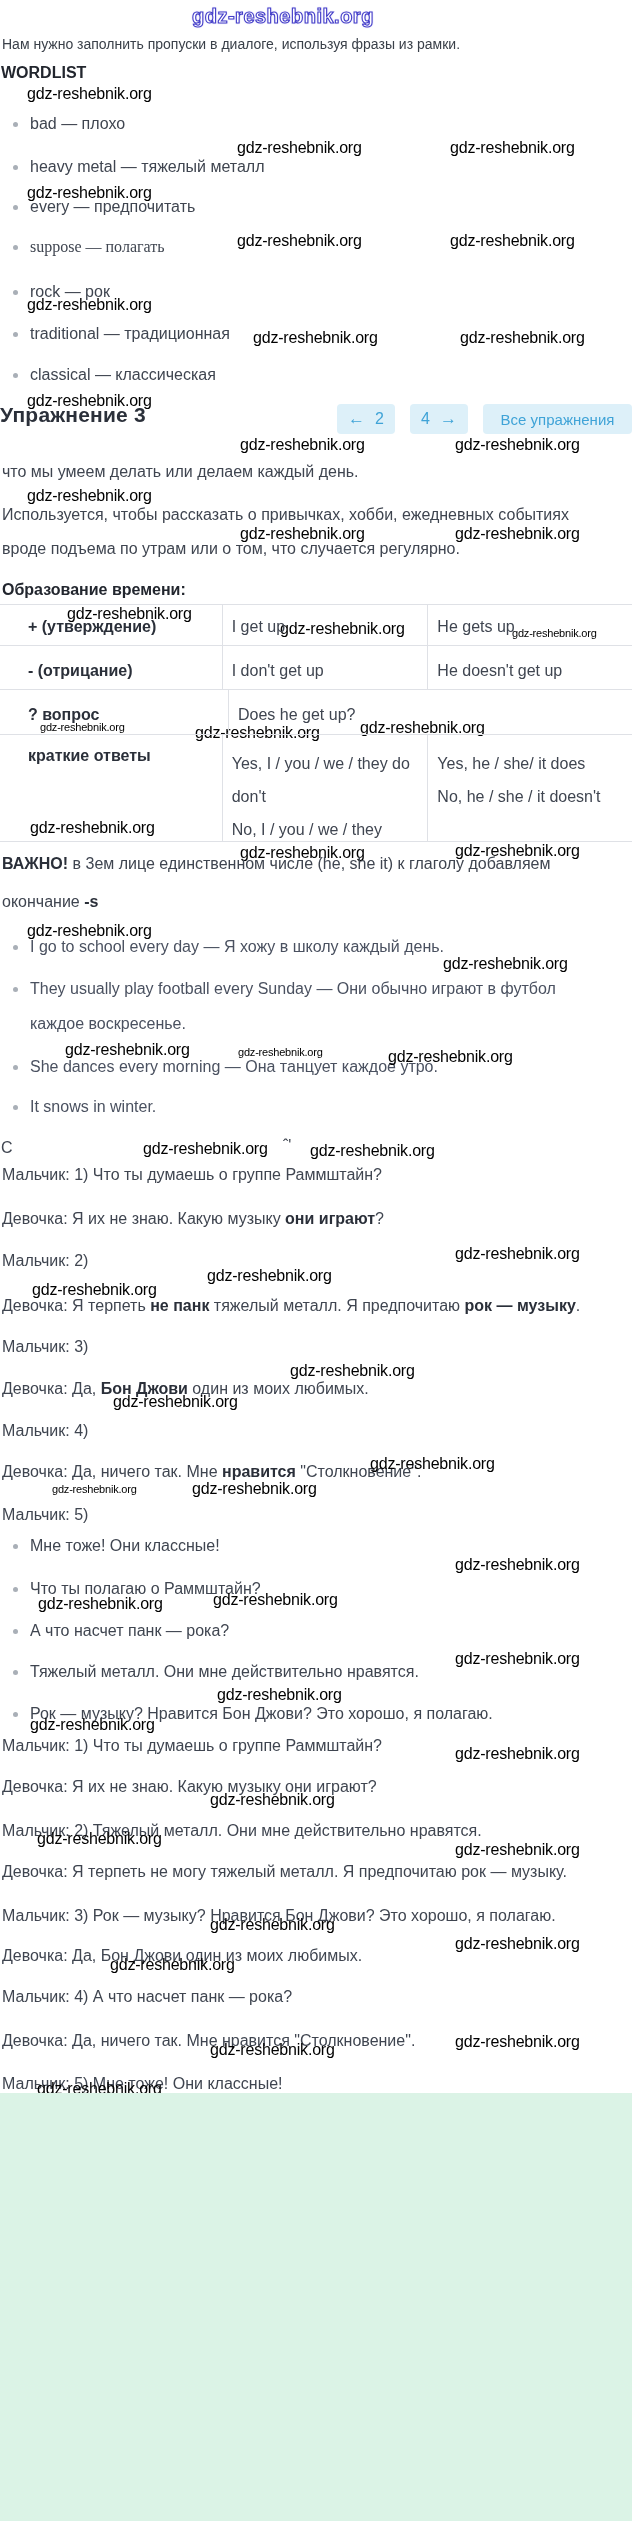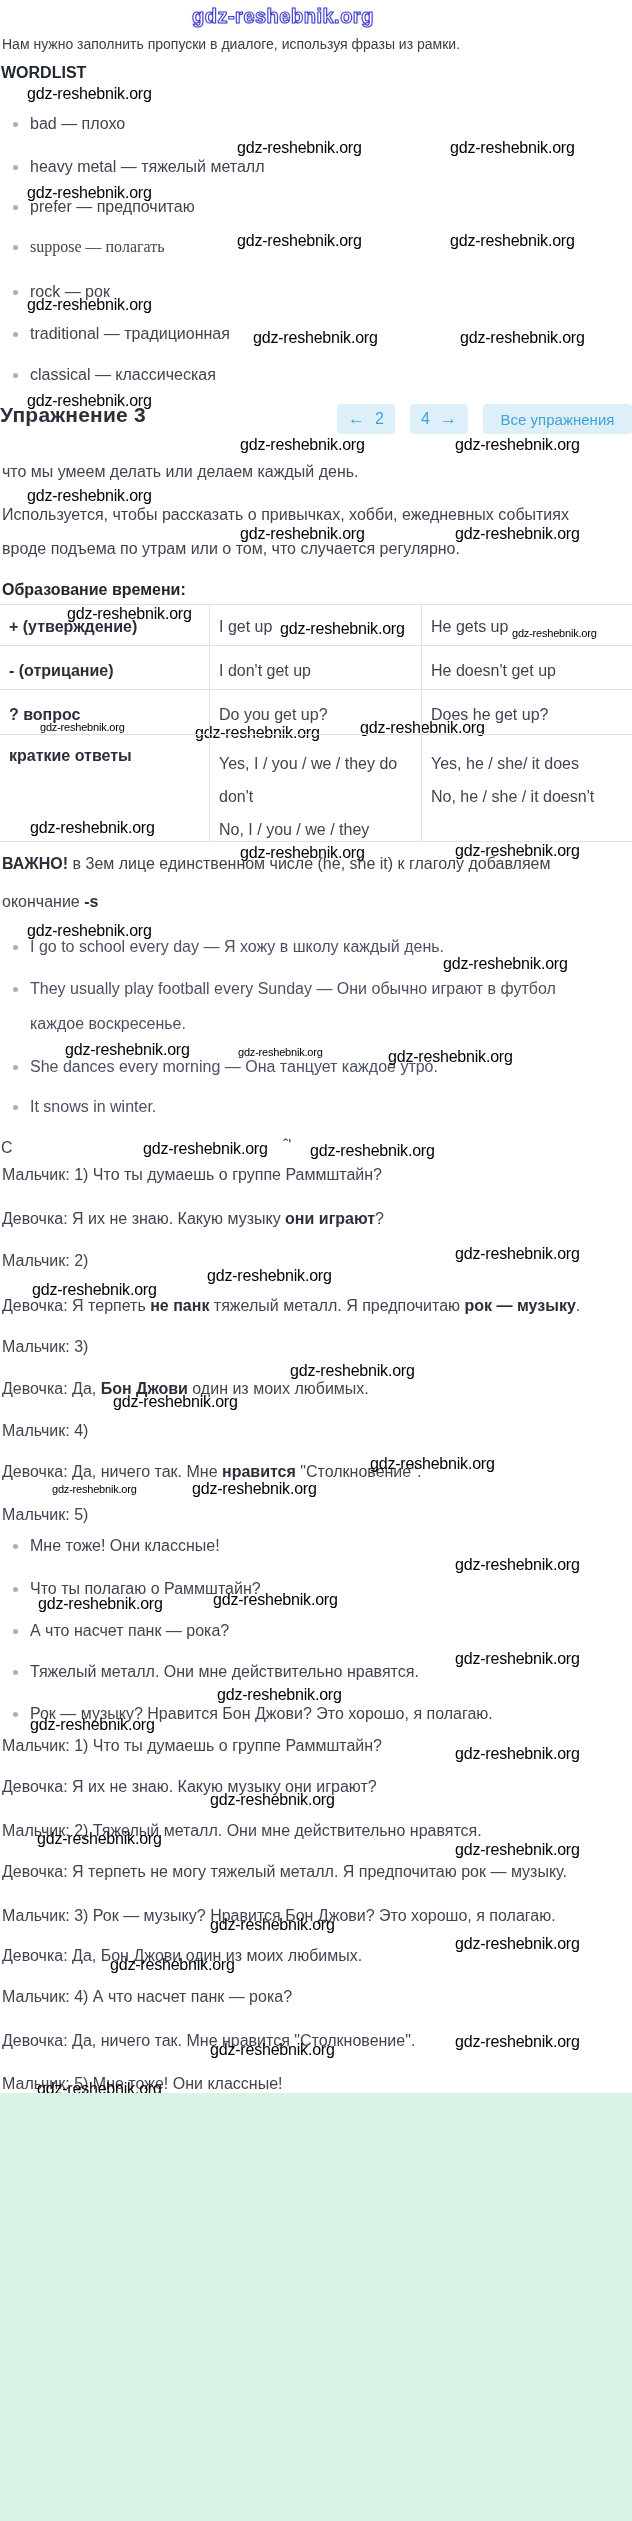--- a/index.html
+++ b/index.html
@@ -19,21 +19,21 @@
   .logo{top:5px;left:192px;font-size:20px;font-weight:bold;letter-spacing:.5px;
         color:#ffffff;-webkit-text-stroke:1.1px #443ec9;text-shadow:0 0 2px #9a94e6;}
   .navbtn{position:absolute;top:404px;height:30px;background:#ddf0f9;border-radius:4px;
         color:#3fa3d7;font-size:16px;display:flex;align-items:center;justify-content:center;
         gap:10px;cursor:pointer;}
   .navbtn .arrow{font-size:17px;}
   .gpanel{position:absolute;left:0;top:2093px;width:632px;height:428px;background:#dbf3e6;}
   
   .ftable{position:absolute;left:0;top:604px;width:632px;border-top:1px solid #dfe1e6;
         box-sizing:border-box;}
-  .frow{display:flex;border-bottom:1px solid #dfe1e6;box-sizing:border-box;}
+  .frow{display:flex;border-bottom:1px solid #dfe1e6;box-sizing:border-box;padding-left:19px;}
   .fcell{box-sizing:border-box;padding-left:9px;font-size:16px;color:#3f4550;}
   .fc1{width:210px;border-right:1px solid #dfe1e6;font-weight:bold;color:#2a2f39;}
   .fc2{width:212px;border-right:1px solid #dfe1e6;}
   .fc3{width:210px;}
   .r1{height:41px;}.r1 .fcell{padding-top:13px;}
   .r2{height:44px;}.r2 .fcell{padding-top:16px;}
   .r3{height:45px;}.r3 .fcell{padding-top:16px;}
   .r4{height:107px;}.r4 .fcell{padding-top:12px;}
   .ml{line-height:33px;white-space:nowrap;}
 </style>
@@ -44,21 +44,21 @@
 
   <div class="abs logo">gdz-reshebnik.org</div>
 
   <div class="abs intro" style="top:36px;left:2px">Нам нужно заполнить пропуски в диалоге, используя фразы из рамки.</div>
 
   <div class="abs head" style="top:64px;left:1px">WORDLIST</div>
 
   <div id="gen">
       <div class="abs t bullet" style="top: 115px; left: 30px;">bad — плохо</div>
       <div class="abs t bullet" style="top: 158px; left: 30px;">heavy metal — тяжелый металл</div>
-      <div class="abs t bullet" style="top: 198px; left: 30px;">prefer — предпочитаю</div>
+      <div class="abs t bullet" style="top: 198px; left: 30px;">every — предпочитать</div>
       <div class="abs t bullet" style="top: 238px; left: 30px; font-family: Liberation Serif, serif;">suppose — полагать</div>
       <div class="abs t bullet" style="top: 283px; left: 30px;">rock — рок</div>
       <div class="abs t bullet" style="top: 325px; left: 30px;">traditional — традиционная</div>
       <div class="abs t bullet" style="top: 366px; left: 30px;">classical — классическая</div>
       <div class="abs t ex bullet" style="top: 938px; left: 30px;">I go to school every day — Я хожу в школу каждый день.</div>
       <div class="abs t ex bullet" style="top: 980px; left: 30px;">They usually play football every Sunday — Они обычно играют в футбол</div>
       <div class="abs t ex" style="top: 1015px; left: 30px;">каждое воскресенье.</div>
       <div class="abs t ex bullet" style="top: 1058px; left: 30px;">She dances every morning — Она танцует каждое утро.</div>
       <div class="abs t ex bullet" style="top: 1098px; left: 30px;">It snows in winter.</div>
       <div class="abs t" style="top: 1139px; left: 1px;">С</div>
@@ -187,21 +187,20 @@
       <div class="fcell fc2">I get up</div>
       <div class="fcell fc3">He gets up</div>
     </div>
     <div class="frow r2">
       <div class="fcell fc1">- (отрицание)</div>
       <div class="fcell fc2">I don't get up</div>
       <div class="fcell fc3">He doesn't get up</div>
     </div>
     <div class="frow r3">
       <div class="fcell fc1">? вопрос</div>
-      <div class="fcell fc2">Do you get up?</div>
       <div class="fcell fc3">Does he get up?</div>
     </div>
     <div class="frow r4">
       <div class="fcell fc1">краткие ответы</div>
       <div class="fcell fc2">
         <div class="ml">Yes, I / you / we / they do</div>
         <div class="ml">don't</div>
         <div class="ml">No, I / you / we / they</div>
       </div>
       <div class="fcell fc3">

